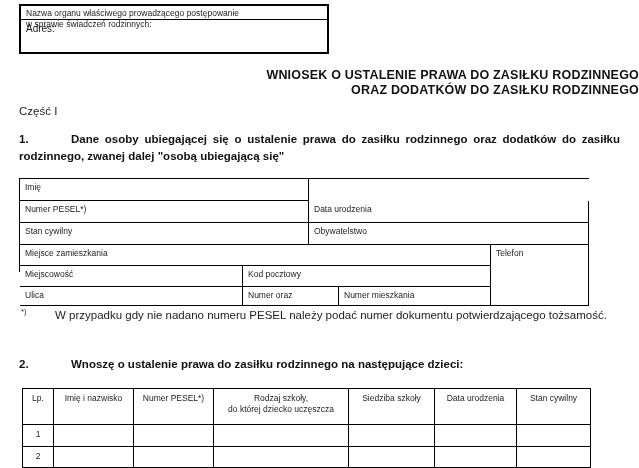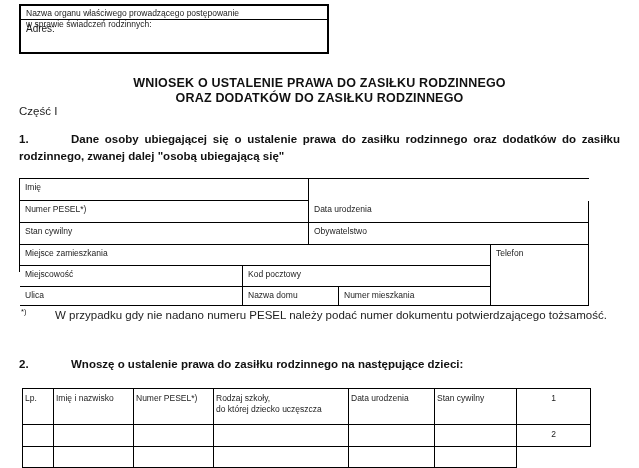--- a/index.html
+++ b/index.html
@@ -9,21 +9,21 @@
     font-family:"Liberation Sans", sans-serif; color:#1c1c1c;
   }
   .pre { white-space:pre-line; }
 
   
   .org-box { position:absolute; left:19px; top:4px; width:310px; height:50px; border:2px solid #000; background:#fff; }
   .org-box .row1 { height:14px; border-bottom:1px solid #000; padding:2px 5px; font-size:8.5px; line-height:11px; }
   .org-box .row2 { padding:3px 5px; font-size:10px; }
 
   
-  .title { position:absolute; left:0; top:76px; width:100%; text-align:center;
+  .title { position:absolute; left:0; top:68px; width:100%; text-align:right;
            font-weight:bold; font-size:12.5px; line-height:15px; letter-spacing:0.2px; color:#111; }
 
   .part { position:absolute; left:19px; top:105px; font-size:11.5px; }
 
   
   .sec { position:absolute; left:19px; width:601px; font-size:11.5px; font-weight:bold; line-height:16.5px; color:#111; }
   .sec .num { position:absolute; left:0; top:0; }
   .sec .txt { text-indent:52px; text-align:justify; }
   .sec1 { top:131px; }
   .sec2 { top:356px; }
@@ -46,21 +46,21 @@
   .footnote { position:absolute; left:19px; top:308px; width:606px; }
   .footnote .mark { position:absolute; left:2px; top:-1px; font-size:7.5px; }
   .footnote .txt { margin-left:36px; width:582px; font-size:11.5px; line-height:15.5px; text-align:justify; }
 
   
   .t2 { position:absolute; left:22px; top:388px; width:569px;
         display:grid; grid-template-columns:31px 80px 80px 135px 86px 82px 74px;
         grid-template-rows:36px 22px 21px;
         border-top:1px solid #000; border-left:1px solid #000; }
   .t2 .h { border-right:1px solid #000; border-bottom:1px solid #000;
-           font-size:8.5px; line-height:11px; text-align:left; padding:4px 2px; overflow:hidden; }
+           font-size:8.5px; line-height:11px; text-align:center; padding:4px 2px; overflow:hidden; }
   .t2 .d { border-right:1px solid #000; border-bottom:1px solid #000;
            font-size:8.5px; text-align:center; padding:4px 2px; }
 </style>
 </head>
 <body>
 
 <div class="org-box">
   <div class="row1 pre">Nazwa organu właściwego prowadzącego postępowanie
 w sprawie świadczeń rodzinnych:</div>
   <div class="row2">Adres:</div>
@@ -80,40 +80,41 @@
   <div class="c sp2">Imię</div>
   <div class="c sp2">Numer PESEL*)</div>
   <div class="c sp35">Data urodzenia</div>
   <div class="c sp2">Stan cywilny</div>
   <div class="c sp35">Obywatelstwo</div>
   <div class="c sp14">Miejsce zamieszkania</div>
   <div class="c tel">Telefon</div>
   <div class="c">Miejscowość</div>
   <div class="c sp24">Kod pocztowy</div>
   <div class="c">Ulica</div>
-  <div class="c sp23">Nazwa domu</div>
+  <div class="c sp23">Numer oraz</div>
   <div class="c">Numer mieszkania</div>
 </div>
 
 <div class="footnote">
   <span class="mark">*)</span>
   <div class="txt">W przypadku gdy nie nadano numeru PESEL należy podać numer dokumentu potwierdzającego tożsamość.</div>
 </div>
 
 <div class="sec sec2">
   <span class="num">2.</span>
   <div class="txt">Wnoszę o ustalenie prawa do zasiłku rodzinnego na następujące dzieci:</div>
 </div>
 
 <div class="t2">
   <div class="h">Lp.</div>
   <div class="h">Imię i nazwisko</div>
   <div class="h">Numer PESEL*)</div>
   <div class="h pre">Rodzaj szkoły,
 do której dziecko uczęszcza</div>
+  <div class="h">Siedziba szkoły</div>
   <div class="h">Data urodzenia</div>
   <div class="h">Stan cywilny</div>
 
   <div class="d">1</div>
   <div class="d"></div>
   <div class="d"></div>
   <div class="d"></div>
   <div class="d"></div>
   <div class="d"></div>
   <div class="d"></div>

